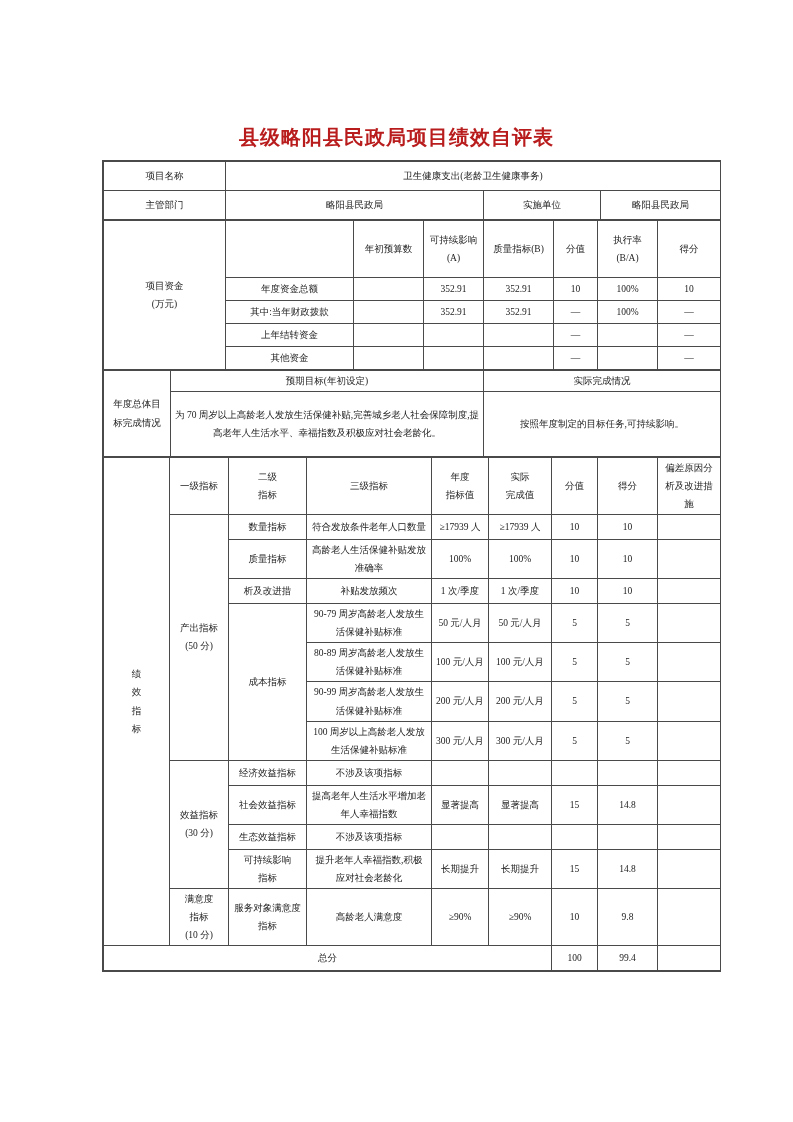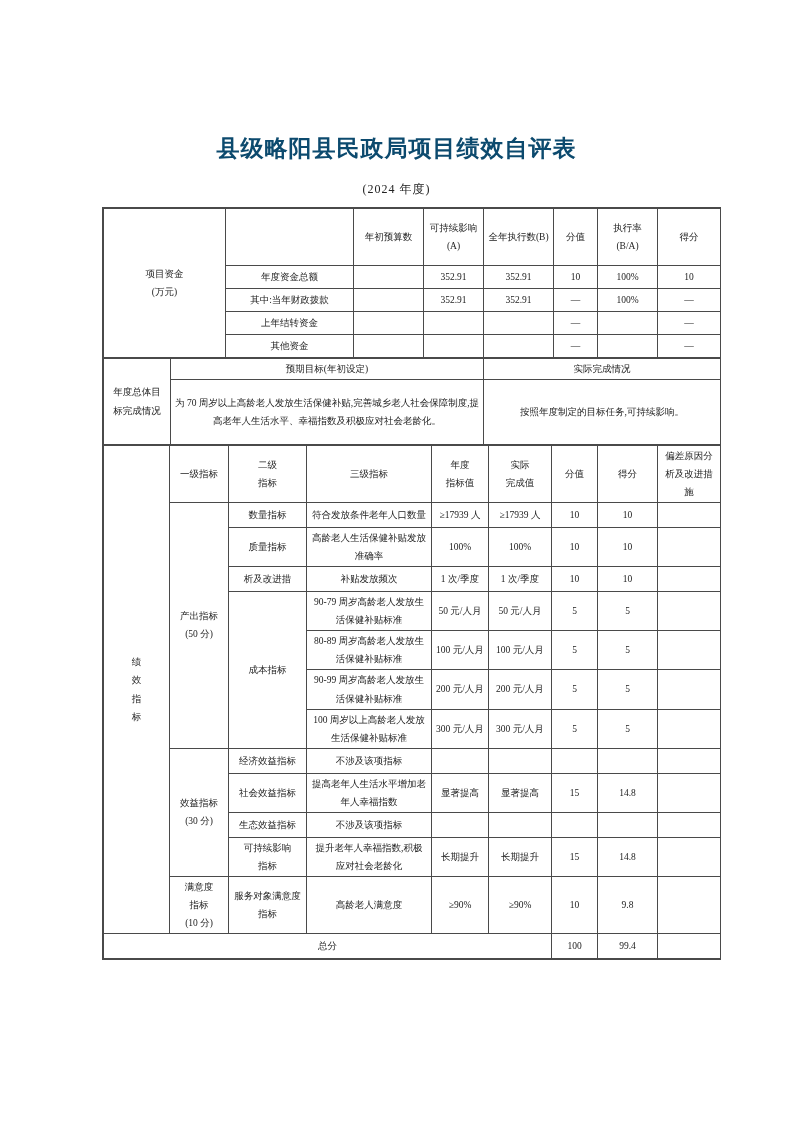--- a/index.html
+++ b/index.html
@@ -7,27 +7,27 @@
     position:relative;
     width:793px;height:1122px;
     background:#ffffff;
     box-sizing:border-box;
     padding-top:116px;
     font-family:"Liberation Serif","DejaVu Serif",serif;
     color:#222222;
     overflow:hidden;
   }
   .title{
-    margin:17px;
+    margin:8px;
     text-align:center;
     font-family:"Liberation Sans","DejaVu Sans",sans-serif;
     font-weight:700;
-    font-size:23px;
+    font-size:20px;
     letter-spacing:1px;
-    color:#0c4a6e;
+    color:#b91c1c;
   }
   .subtitle{
     text-align:center;
     font-size:12px;
     margin-top:16px;
     letter-spacing:1px;
   }
   .tbl-wrap{
     width:617px;
     margin-left:102px;
@@ -61,45 +61,64 @@
   .gb td{height:62px;margin-top:40px;}
   .tr24 td{height:22px;}
   .vside{line-height:3.4;font-size:10px;}
 </style>
 </head>
 <body>
 
 <div class="page">
 
   <h1 class="title">县级略阳县民政局项目绩效自评表</h1>
-  <div class="subtitle">(2024 年度)</div>
 
   <div class="tbl-wrap">
 
+    <table class="t">
+      <colgroup>
+          <col style="width:122px">
+          <col style="width:258px">
+          <col style="width:117px">
+          <col style="width:120px">
+        </colgroup>
+      <tbody>
+          <tr class="h26">
+        <td>项目名称</td>
+        <td colspan="3">卫生健康支出(老龄卫生健康事务)</td>
+      </tr>
+      <tr class="h26">
+        <td>主管部门</td>
+        <td>略阳县民政局</td>
+        <td>实施单位</td>
+        <td>略阳县民政局</td>
+      </tr>
+    </tbody>
+      </table>
 
     <table class="t">
       <colgroup>
           <col style="width:122px">
           <col style="width:128px">
           <col style="width:70px">
           <col style="width:60px">
           <col style="width:70px">
           <col style="width:44px">
           <col style="width:60px">
           <col style="width:63px">
         </colgroup>
       <tbody>
           <tr class="fh">
         <td rowspan="5">项目资金
 (万元)</td>
         <td></td>
         <td>年初预算数</td>
         <td>可持续影响
 (A)</td>
-        <td class="nw">全年执行数(B)</td>
+        <td class="nw">质量指标(B)</td>
         <td>分值</td>
         <td>执行率
 (B/A)</td>
         <td>得分</td>
       </tr>
       <tr class="fr">
         <td class="al">年度资金总额</td>
         <td></td>
         <td>352.91</td>
         <td>352.91</td>

